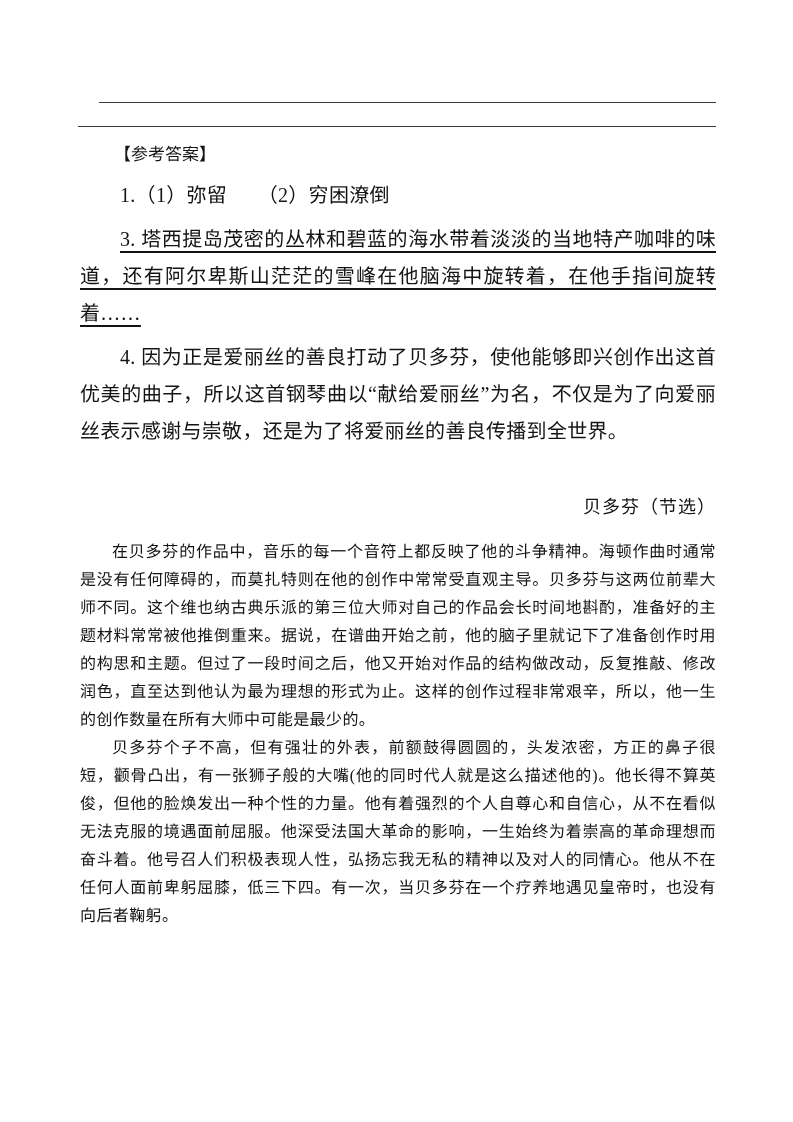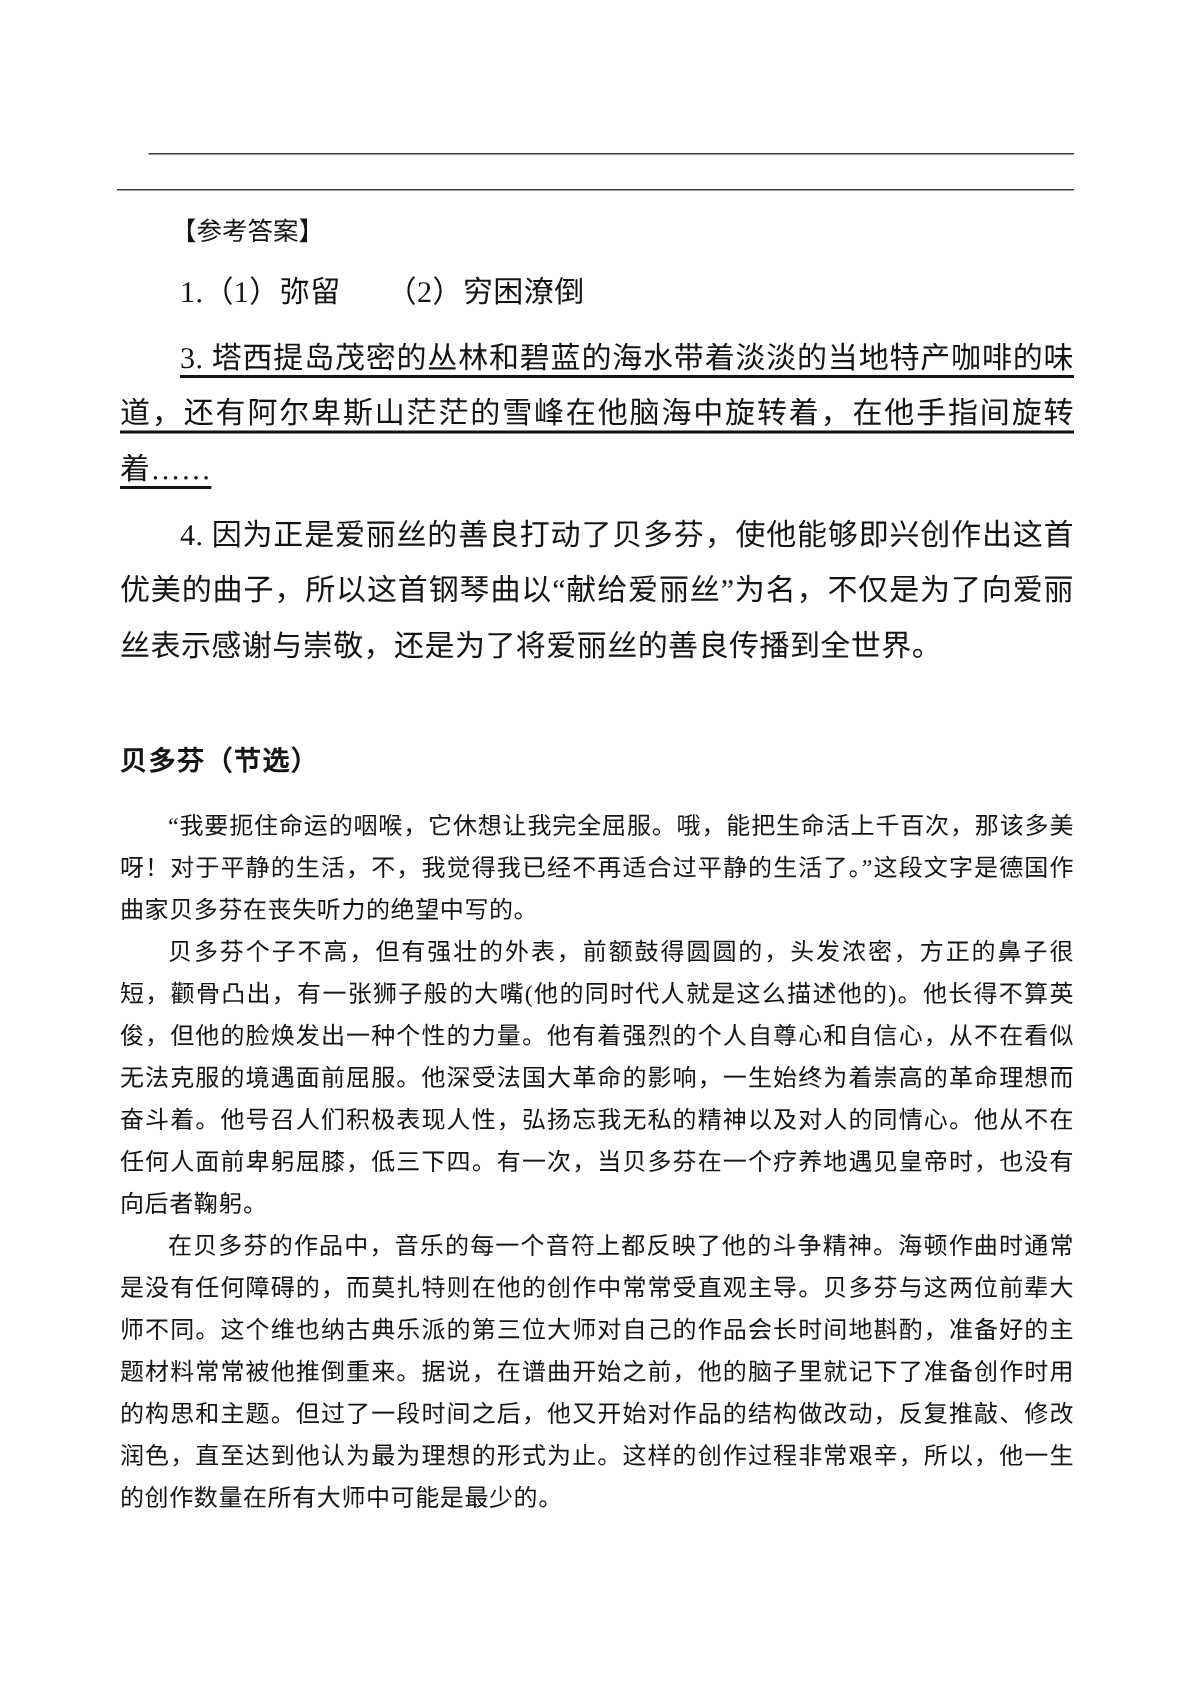--- a/index.html
+++ b/index.html
@@ -47,22 +47,22 @@
   }
   .answer-item.underlined {
     text-decoration: underline;
     text-underline-offset: 5px;
   }
 
   
   .article { margin-top: 42px; }
   .article-title {
     font-size: 18px;
-    font-weight: bold;
-    text-align: left;
+    font-weight: normal;
+    text-align: right;
     letter-spacing: 1px;
     margin-bottom: 20px;
   }
   .article-para {
     font-size: 16px;
     line-height: 28px;
     text-indent: 2em;
     text-align: justify;
     letter-spacing: 0.4px;
   }
@@ -84,21 +84,20 @@
 
 
       <p class="answer-item underlined">3. 塔西提岛茂密的丛林和碧蓝的海水带着淡淡的当地特产咖啡的味道，还有阿尔卑斯山茫茫的雪峰在他脑海中旋转着，在他手指间旋转着……</p>
 
       <p class="answer-item">4. 因为正是爱丽丝的善良打动了贝多芬，使他能够即兴创作出这首优美的曲子，所以这首钢琴曲以“献给爱丽丝”为名，不仅是为了向爱丽丝表示感谢与崇敬，还是为了将爱丽丝的善良传播到全世界。</p>
     </section>
 
     <section class="article">
       <h2 class="article-title">贝多芬（节选）</h2>
 
-      <p class="article-para">“我要扼住命运的咽喉，它休想让我完全屈服。哦，能把生命活上千百次，那该多美呀！对于平静的生活，不，我觉得我已经不再适合过平静的生活了。”这段文字是德国作曲家贝多芬在丧失听力的绝望中写的。</p>
+
+      <p class="article-para">在贝多芬的作品中，音乐的每一个音符上都反映了他的斗争精神。海顿作曲时通常是没有任何障碍的，而莫扎特则在他的创作中常常受直观主导。贝多芬与这两位前辈大师不同。这个维也纳古典乐派的第三位大师对自己的作品会长时间地斟酌，准备好的主题材料常常被他推倒重来。据说，在谱曲开始之前，他的脑子里就记下了准备创作时用的构思和主题。但过了一段时间之后，他又开始对作品的结构做改动，反复推敲、修改润色，直至达到他认为最为理想的形式为止。这样的创作过程非常艰辛，所以，他一生的创作数量在所有大师中可能是最少的。</p>
 
       <p class="article-para">贝多芬个子不高，但有强壮的外表，前额鼓得圆圆的，头发浓密，方正的鼻子很短，颧骨凸出，有一张狮子般的大嘴(他的同时代人就是这么描述他的)。他长得不算英俊，但他的脸焕发出一种个性的力量。他有着强烈的个人自尊心和自信心，从不在看似无法克服的境遇面前屈服。他深受法国大革命的影响，一生始终为着崇高的革命理想而奋斗着。他号召人们积极表现人性，弘扬忘我无私的精神以及对人的同情心。他从不在任何人面前卑躬屈膝，低三下四。有一次，当贝多芬在一个疗养地遇见皇帝时，也没有向后者鞠躬。</p>
-
-      <p class="article-para">在贝多芬的作品中，音乐的每一个音符上都反映了他的斗争精神。海顿作曲时通常是没有任何障碍的，而莫扎特则在他的创作中常常受直观主导。贝多芬与这两位前辈大师不同。这个维也纳古典乐派的第三位大师对自己的作品会长时间地斟酌，准备好的主题材料常常被他推倒重来。据说，在谱曲开始之前，他的脑子里就记下了准备创作时用的构思和主题。但过了一段时间之后，他又开始对作品的结构做改动，反复推敲、修改润色，直至达到他认为最为理想的形式为止。这样的创作过程非常艰辛，所以，他一生的创作数量在所有大师中可能是最少的。</p>
     </section>
 
   </div>
 </div>
 
 </body></html>

